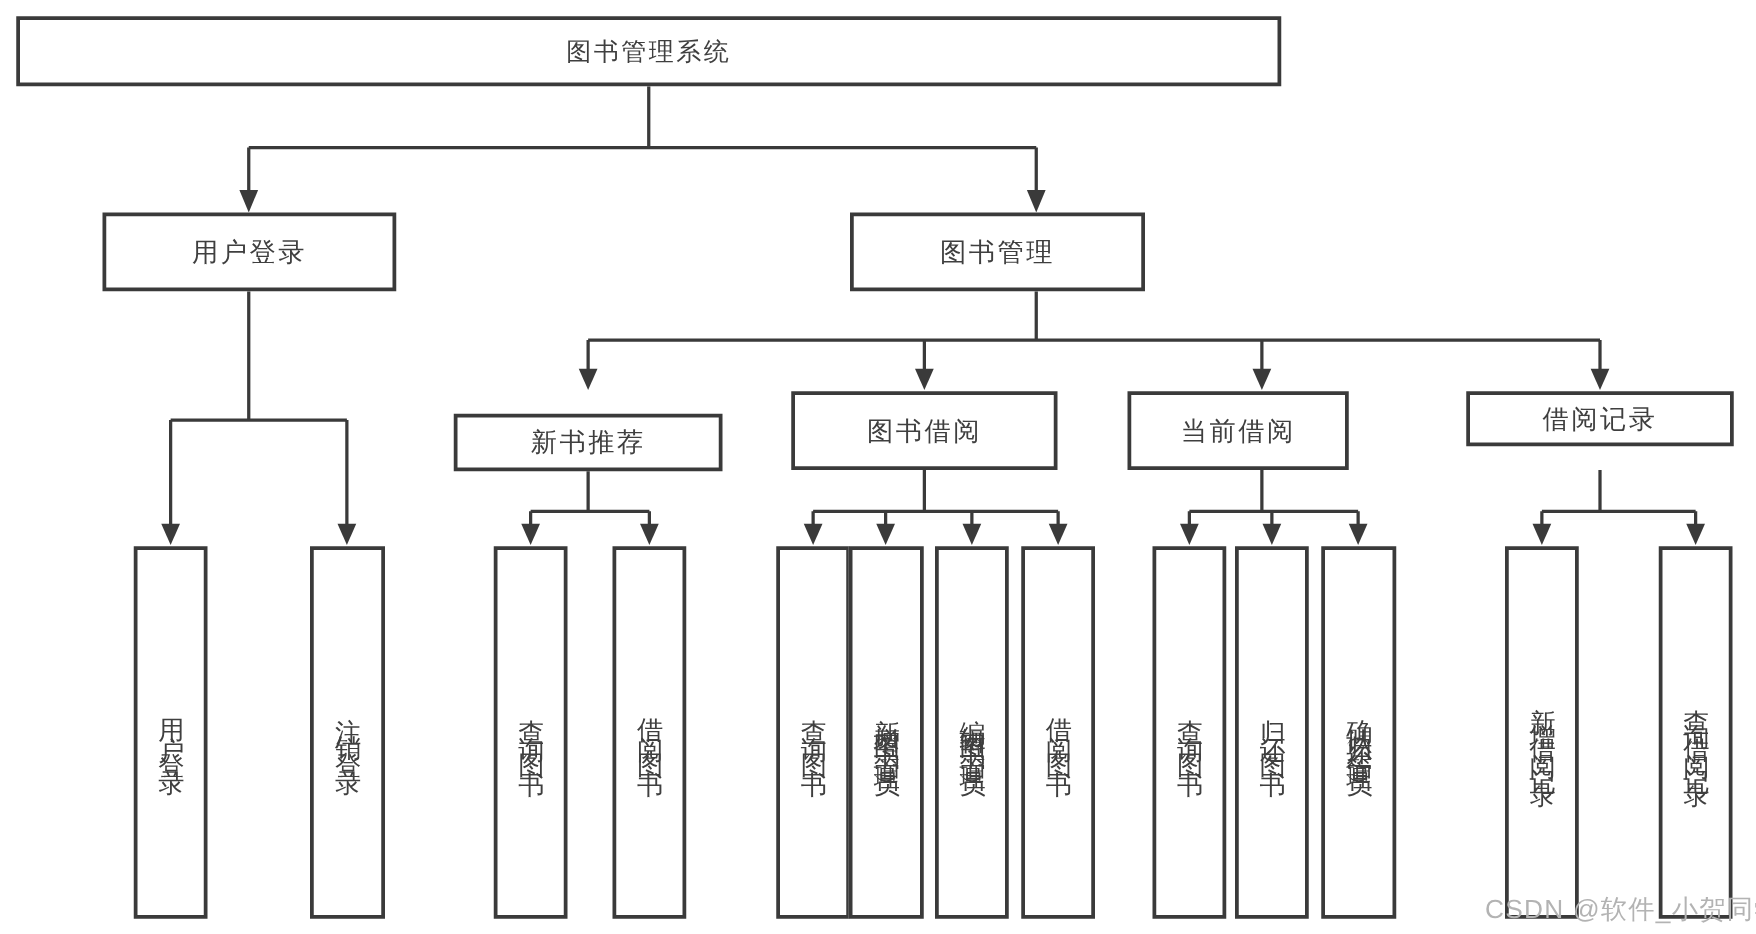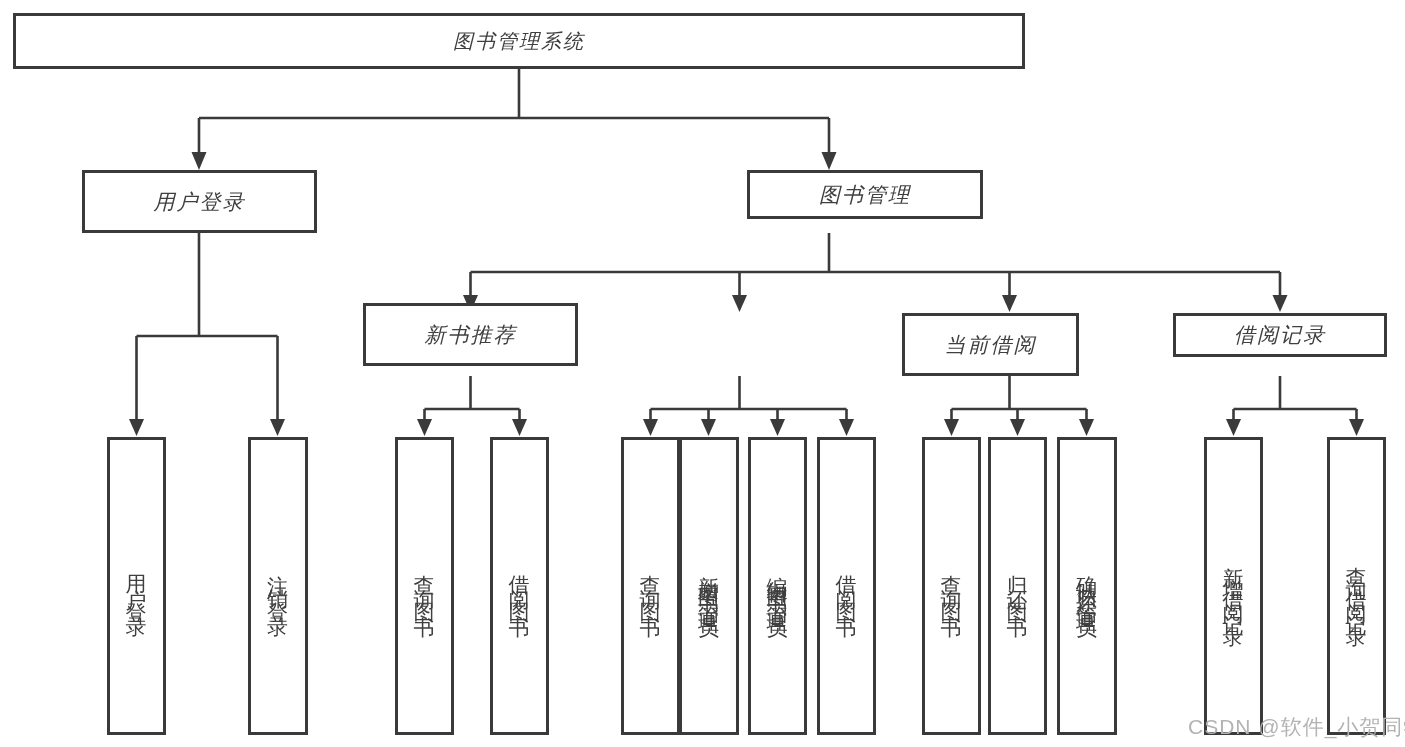--- a/index.html
+++ b/index.html
@@ -19,21 +19,20 @@
     color:#3f3f3f;
     display:flex;
     align-items:center;
     justify-content:center;
     z-index:2;
   }
   .h-node{
     font-size:21px;
     letter-spacing:2px;
     white-space:nowrap;
-    font-style:italic;
   }
   .root-node{font-size:20px;}
   .leaf{
     writing-mode:vertical-rl;
     text-orientation:mixed;
     font-size:21px;
     letter-spacing:14px;
     line-height:1;
   }
   .ls-mid{letter-spacing:12px;}
@@ -93,23 +92,24 @@
       <polygon points="1010,419 1025,419 1017.5,436"></polygon>
       <polygon points="1079,419 1094,419 1086.5,436"></polygon>
       <polygon points="1226,419 1241,419 1233.5,436"></polygon>
       <polygon points="1349,419 1364,419 1356.5,436"></polygon>
     </g>
   </svg>
 
   <div class="node h-node root-node" style="left:13px;top:13px;width:1012px;height:56px">图书管理系统</div>
 
   <div class="node h-node" style="left:82px;top:170px;width:235px;height:63px">用户登录</div>
-  <div class="node h-node" style="left:747px;top:170px;width:236px;height:49px">图书管理</div>
+  <div class="node h-node" style="left:680px;top:170px;width:236px;height:63px">图书管理</div>
 
-  <div class="node h-node" style="left:363px;top:303px;width:215px;height:63px">新书推荐</div>
+  <div class="node h-node" style="left:363px;top:331px;width:215px;height:46px">新书推荐</div>
+  <div class="node h-node" style="left:633px;top:313px;width:213px;height:63px">图书借阅</div>
   <div class="node h-node" style="left:902px;top:313px;width:177px;height:63px">当前借阅</div>
   <div class="node h-node" style="left:1173px;top:313px;width:214px;height:44px">借阅记录</div>
 
   <div class="node leaf" style="left:107px;top:437px;width:59px;height:298px">用户登录</div>
   <div class="node leaf" style="left:248px;top:437px;width:60px;height:298px">注销登录</div>
   <div class="node leaf" style="left:395px;top:437px;width:59px;height:298px">查询图书</div>
   <div class="node leaf" style="left:490px;top:437px;width:59px;height:298px">借阅图书</div>
   <div class="node leaf" style="left:621px;top:437px;width:59px;height:298px">查询图书</div>
   <div class="node leaf ls-tight" style="left:679px;top:437px;width:60px;height:298px">新增图书（管理员）</div>
   <div class="node leaf ls-tight" style="left:748px;top:437px;width:59px;height:298px">编辑图书（管理员）</div>

